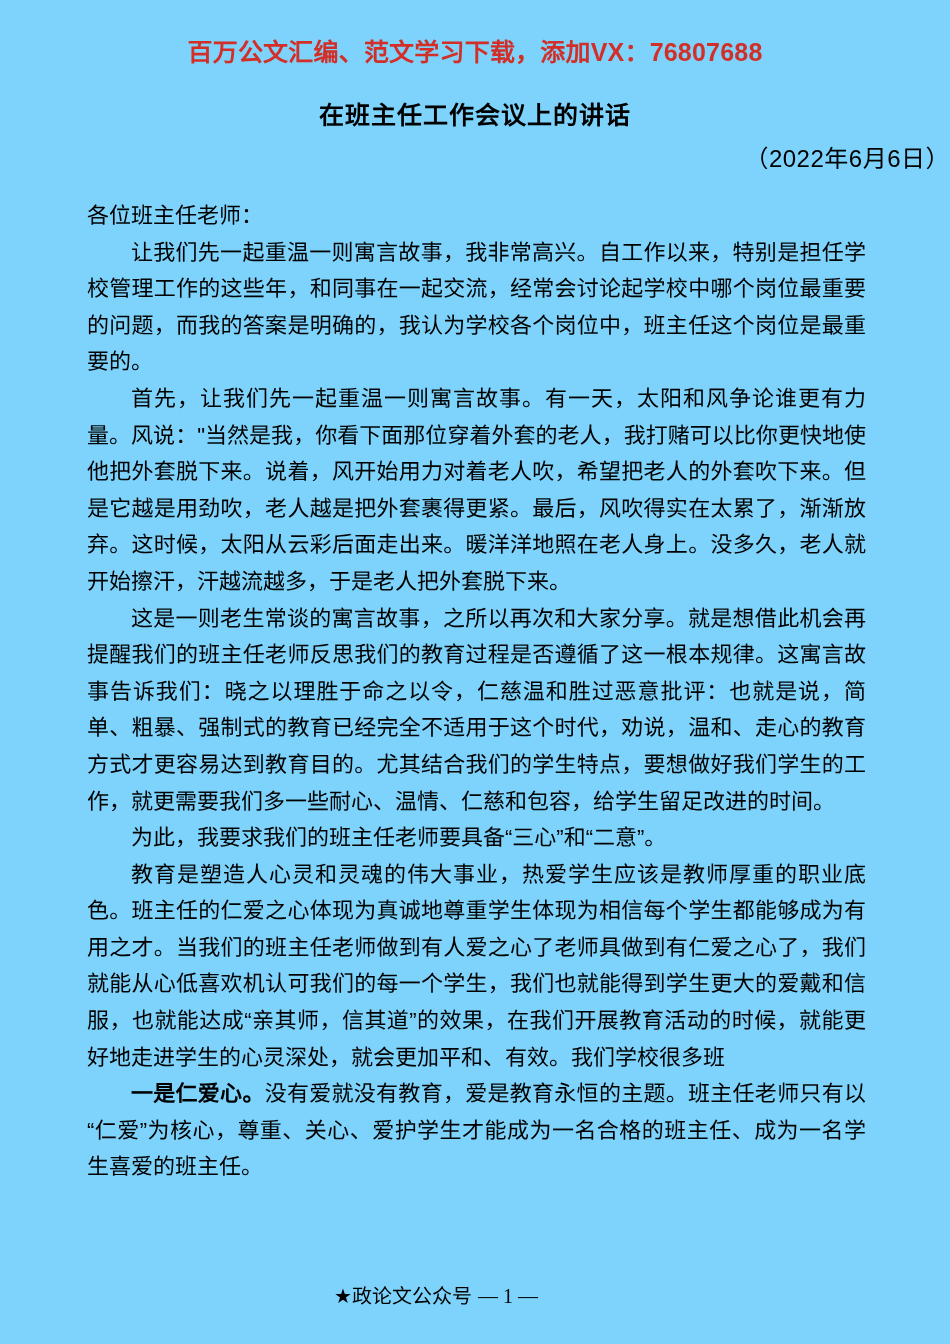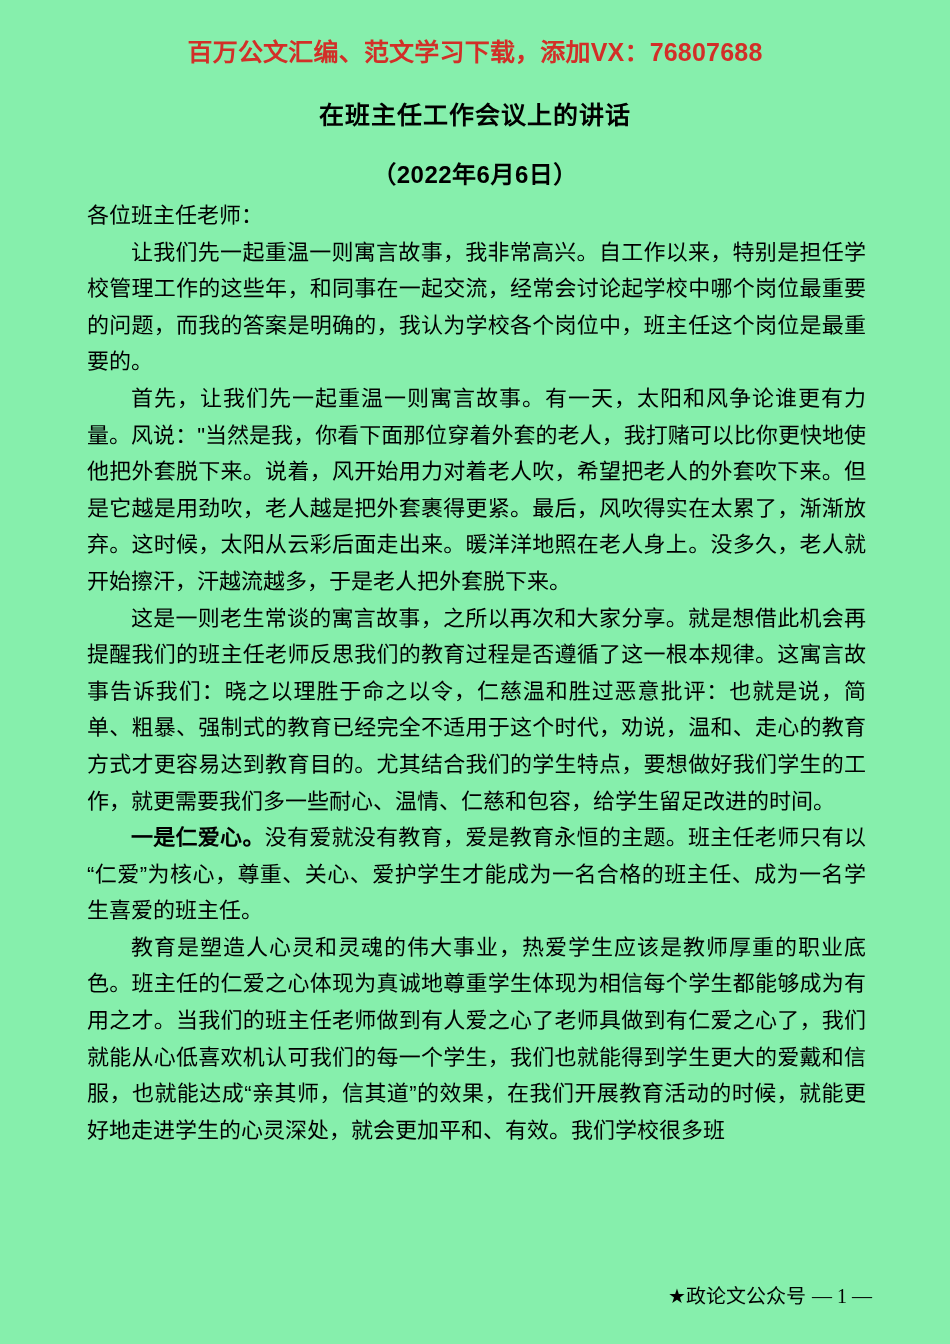--- a/index.html
+++ b/index.html
@@ -44,24 +44,25 @@
     text-align: center;
   }
   .doc-title {
     font-size: 25px;
     font-weight: 700;
     line-height: 36px;
     letter-spacing: 1px;
   }
   .doc-subtitle {
     font-size: 24px;
-    font-weight: 700;
+    font-weight: 400;
     line-height: 36px;
-    margin-top: 24px;
+    margin-top: 8px;
     letter-spacing: 0.5px;
+    text-align: right;
   }
 
   
   .doc-body {
     position: absolute;
     top: 198px;
     left: 87px;
     width: 779px;
   }
   .para {
@@ -80,34 +81,34 @@
   .para b, .para strong {
     font-weight: 700;
   }
 
   
   .doc-footer {
     position: absolute;
     left: 0;
     top: 1282px;
     width: 950px;
-    text-align: right;
+    text-align: center;
     padding-right: 78px;
     box-sizing: border-box;
     font-size: 20px;
     line-height: 28px;
     white-space: nowrap;
   }
   .footer-mark { letter-spacing: 0px; }
   .footer-page { margin-left: 6px; font-family: "Liberation Serif", "DejaVu Serif", serif; font-size: 20px; }
 </style>
 </head>
 <body>
 
-<div id="page" style="background: #86efac; color: rgb(0, 0, 0);">
+<div id="page" style="background: #7dd3fc; color: rgb(0, 0, 0);">
 
   <div class="promo-header" style="color: rgb(210, 47, 40);">百万公文汇编、范文学习下载，添加VX：76807688</div>
 
   <div class="doc-title-block">
     <div class="doc-title">在班主任工作会议上的讲话</div>
     <div class="doc-subtitle">（2022年6月6日）</div>
   </div>
 
   <div class="doc-body">
     <p class="para">
@@ -116,24 +117,27 @@
     <p class="para indent">
       <span>让我们先一起重温一则寓言故事，我非常高兴。自工作以来，特别是担任学校管理工作的这些年，和同事在一起交流，经常会讨论起学校中哪个岗位最重要的问题，而我的答案是明确的，我认为学校各个岗位中，班主任这个岗位是最重要的。</span>
     </p>
     <p class="para indent">
       <span>首先，让我们先一起重温一则寓言故事。有一天，太阳和风争论谁更有力量。风说："当然是我，你看下面那位穿着外套的老人，我打赌可以比你更快地使他把外套脱下来。说着，风开始用力对着老人吹，希望把老人的外套吹下来。但是它越是用劲吹，老人越是把外套裹得更紧。最后，风吹得实在太累了，渐渐放弃。这时候，太阳从云彩后面走出来。暖洋洋地照在老人身上。没多久，老人就开始擦汗，汗越流越多，于是老人把外套脱下来。</span>
     </p>
     <p class="para indent">
       <span>这是一则老生常谈的寓言故事，之所以再次和大家分享。就是想借此机会再提醒我们的班主任老师反思我们的教育过程是否遵循了这一根本规律。这寓言故事告诉我们：晓之以理胜于命之以令，仁慈温和胜过恶意批评：也就是说，简单、粗暴、强制式的教育已经完全不适用于这个时代，劝说，温和、走心的教育方式才更容易达到教育目的。尤其结合我们的学生特点，要想做好我们学生的工作，就更需要我们多一些耐心、温情、仁慈和包容，给学生留足改进的时间。</span>
     </p>
     <p class="para indent">
-      <strong>一是仁爱心。</strong><span>没有爱就没有教育，爱是教育永恒的主题。班主任老师只有以“仁爱”为核心，尊重、关心、爱护学生才能成为一名合格的班主任、成为一名学生喜爱的班主任。</span>
+      <span>为此，我要求我们的班主任老师要具备“三心”和“二意”。</span>
     </p>
     <p class="para indent">
       <span>教育是塑造人心灵和灵魂的伟大事业，热爱学生应该是教师厚重的职业底色。班主任的仁爱之心体现为真诚地尊重学生体现为相信每个学生都能够成为有用之才。当我们的班主任老师做到有人爱之心了老师具做到有仁爱之心了，我们就能从心低喜欢机认可我们的每一个学生，我们也就能得到学生更大的爱戴和信服，也就能达成“亲其师，信其道”的效果，在我们开展教育活动的时候，就能更好地走进学生的心灵深处，就会更加平和、有效。我们学校很多班</span>
+    </p>
+    <p class="para indent">
+      <strong>一是仁爱心。</strong><span>没有爱就没有教育，爱是教育永恒的主题。班主任老师只有以“仁爱”为核心，尊重、关心、爱护学生才能成为一名合格的班主任、成为一名学生喜爱的班主任。</span>
     </p>
   </div>
 
   <div class="doc-footer">
     <span class="footer-mark">★政论文公众号</span><span class="footer-page">— 1 —</span>
   </div>
 
 </div>
 
 </body></html>

